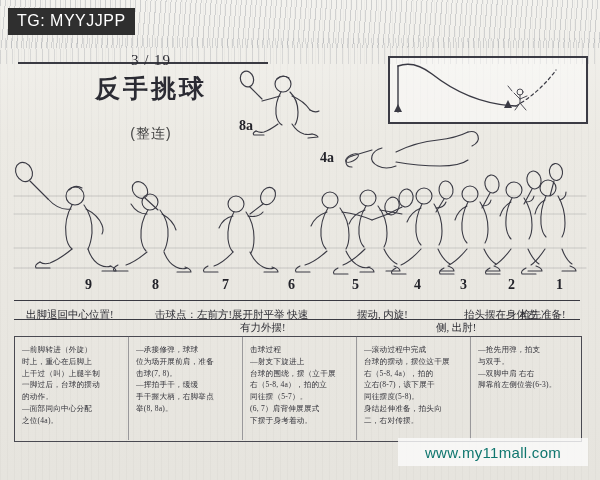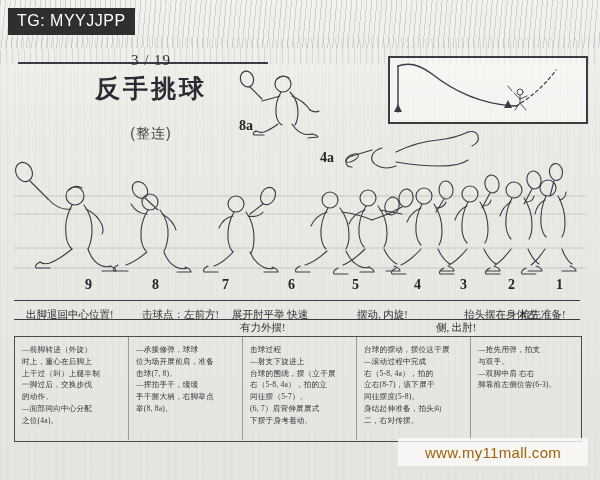--- a/index.html
+++ b/index.html
@@ -86,21 +86,21 @@
     position:absolute;top:344px;width:104px;font-size:7.6px;line-height:1.55;
     color:#33333a;font-family:"Liberation Serif",serif;letter-spacing:.2px;
   }
   .colsep{position:absolute;top:336px;width:1px;height:104px;background:#5a5a62;opacity:.55;}
 
   
   #wm{
     position:absolute;left:398px;top:438px;width:190px;height:28px;
     background:rgba(250,250,250,0.82);
     display:flex;align-items:center;justify-content:center;
-    color:#a16207;font-size:15px;letter-spacing:.3px;
+    color:#0f766e;font-size:15px;letter-spacing:.3px;
   }
 
   
   #figs{position:absolute;left:0;top:0;width:600px;height:480px;}
 </style>
 </head>
 <body>
 
 <div id="sheet">
   <div id="topband"></div>
@@ -117,33 +117,33 @@
 
   <div id="strip"></div>
   <div id="block"></div>
 
   <div class="colsep" style="left:128px;"></div>
   <div class="colsep" style="left:242px;"></div>
   <div class="colsep" style="left:356px;"></div>
   <div class="colsep" style="left:470px;"></div>
 
   <div class="striplbl" style="left:26px;">出脚退回中心位置!</div>
-  <div class="striplbl" style="left:142px;">击球点：左前方!</div>
+  <div class="striplbl" style="left:155px;">击球点：左前方!</div>
   <div class="striplbl" style="left:232px;">展开肘平举    快速</div>
   <div class="striplbl" style="left:240px;top:321px;">有力外摆!</div>
   <div class="striplbl" style="left:357px;">摆动, 内旋!</div>
   <div class="striplbl" style="left:440px;margin-left:24px;">抬头摆在身体左</div>
   <div class="striplbl" style="left:436px;top:321px;">侧, 出肘!</div>
   <div class="striplbl" style="left:520px;">抢先准备!</div>
 
   <div class="col" style="left:22px;">
       <div>—前脚转进（外旋）</div>
       <div>时上，重心在后脚上</div>
       <div>上干过（叫）上腿半制</div>
-      <div>一脚过后，交换步伐</div>
+      <div>一脚过后，台球的摆动</div>
       <div>的动作。</div>
       <div>—面部同向中心分配</div>
       <div>之位(4a)。</div>
     </div>
   <div class="col" style="left:136px;">
       <div>—承接修弹，球球</div>
       <div>位为场开展前肩，准备</div>
       <div>击球(7, 8)。</div>
       <div>—挥拍手干，缓缓</div>
       <div>手干握大柄，右脚举点</div>
@@ -152,22 +152,22 @@
   <div class="col" style="left:250px;">
       <div>击球过程</div>
       <div>—射支下旋进上</div>
       <div>台球的围绕，摆（立干展</div>
       <div>右（5-8, 4a），拍的立</div>
       <div>同往摆（5-7）。</div>
       <div>(6, 7）肩背伸展展式</div>
       <div>下摆于身考着动。</div>
     </div>
   <div class="col" style="left:364px;">
+      <div>—滚动过程中完成</div>
       <div>台球的摆动，摆位这干展</div>
-      <div>—滚动过程中完成</div>
       <div>右（5-8, 4a），拍的</div>
       <div>立右(8-7)，该下展干</div>
       <div>同往摆度(5-8)。</div>
       <div>身结起伸准备，拍头向</div>
       <div>二，右对传摆。</div>
     </div>
   <div class="col" style="left:478px;">
       <div>—抢先用弹，拍支</div>
       <div>与双手。</div>
       <div>—双脚中肩    右右</div>

